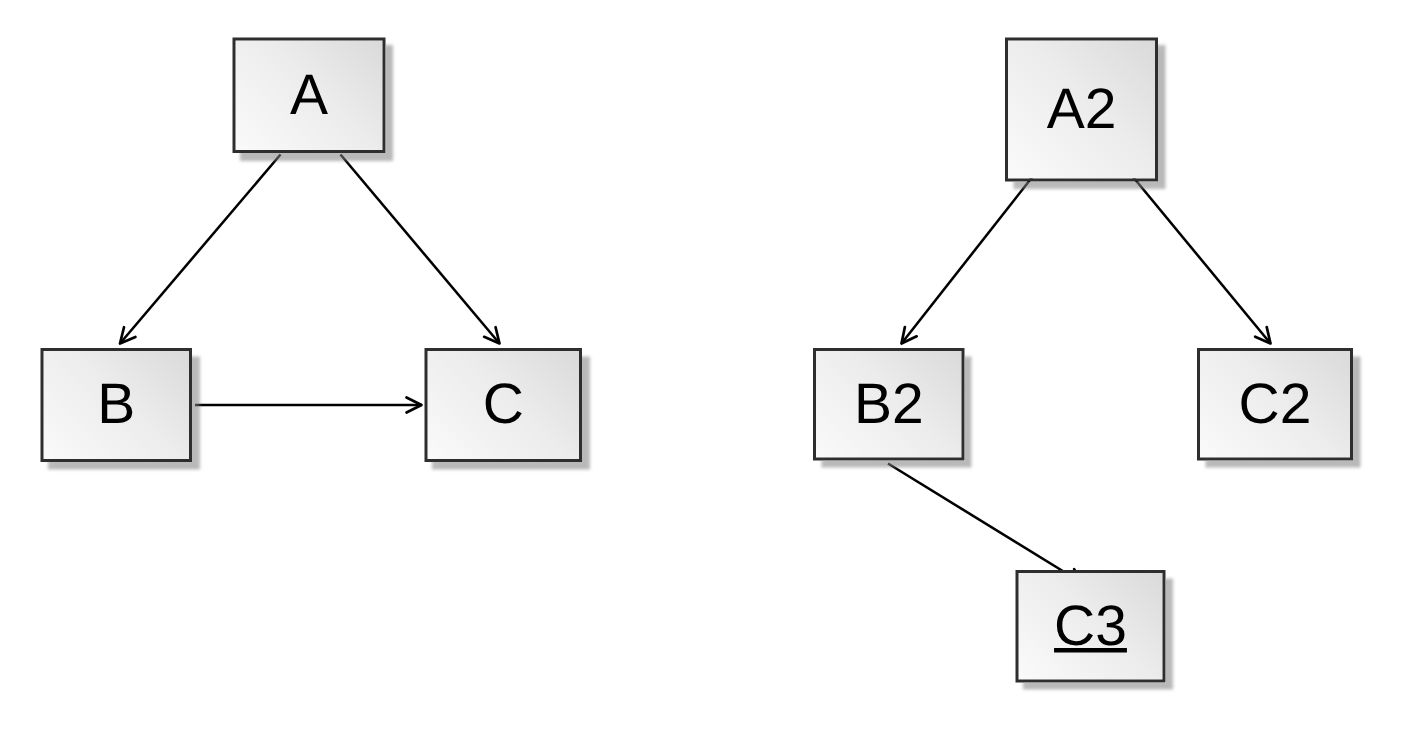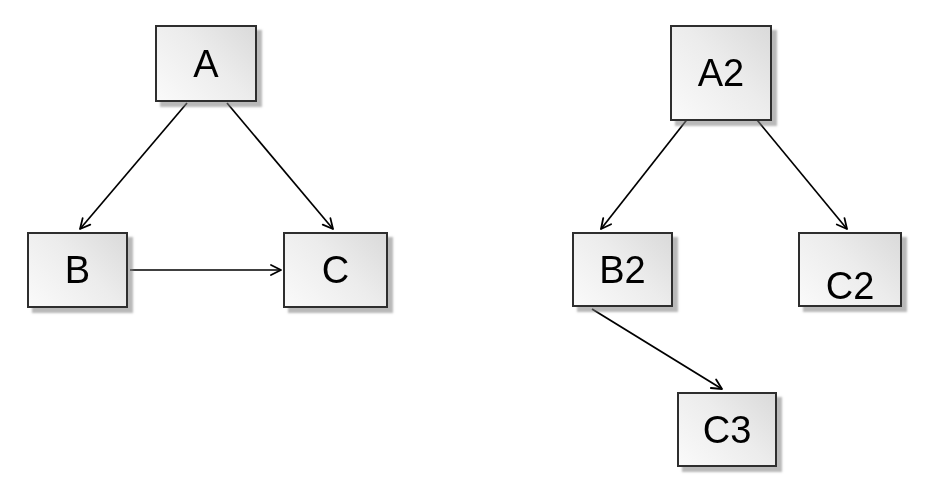--- a/index.html
+++ b/index.html
@@ -36,23 +36,23 @@
   .node-label {
     font-size: 38px;
     color: #000000;
     line-height: 1;
     user-select: none;
   }
   .node-A  { left: 155px; top: 25px;  width: 102px; height: 77px; }
   .node-B  { left: 27px;  top: 232px; width: 101px; height: 76px; }
   .node-C  { left: 283px; top: 232px; width: 105px; height: 76px; }
   .node-A2 { left: 670px; top: 25px;  width: 102px; height: 96px; }
-  .node-B2 { left: 542px; top: 232px; width: 101px; height: 75px; margin-left: 30px; }
-  .node-C2 { left: 798px; top: 232px; width: 104px; height: 75px; align-items: flex-end; }
-  .node-C3 { left: 677px; top: 392px; width: 100px; height: 75px; }
+  .node-B2 { left: 542px; top: 232px; width: 101px; height: 75px; }
+  .node-C2 { left: 798px; top: 232px; width: 104px; height: 75px; }
+  .node-C3 { left: 677px; top: 380px; width: 100px; height: 75px; text-decoration: underline; }
 </style>
 </head>
 <body>
 
 <div class="stage">
 
   <svg class="edges" viewBox="0 0 940 504" xmlns="http://www.w3.org/2000/svg">
     <defs>
       <marker id="arrowhead" viewBox="0 0 14 14" refX="12" refY="7" markerWidth="14" markerHeight="14" markerUnits="userSpaceOnUse" orient="auto">
         <path d="M2,2 L12,7 L2,12" fill="none" stroke="#000000" stroke-width="1.8" stroke-linecap="round" stroke-linejoin="round"></path>

